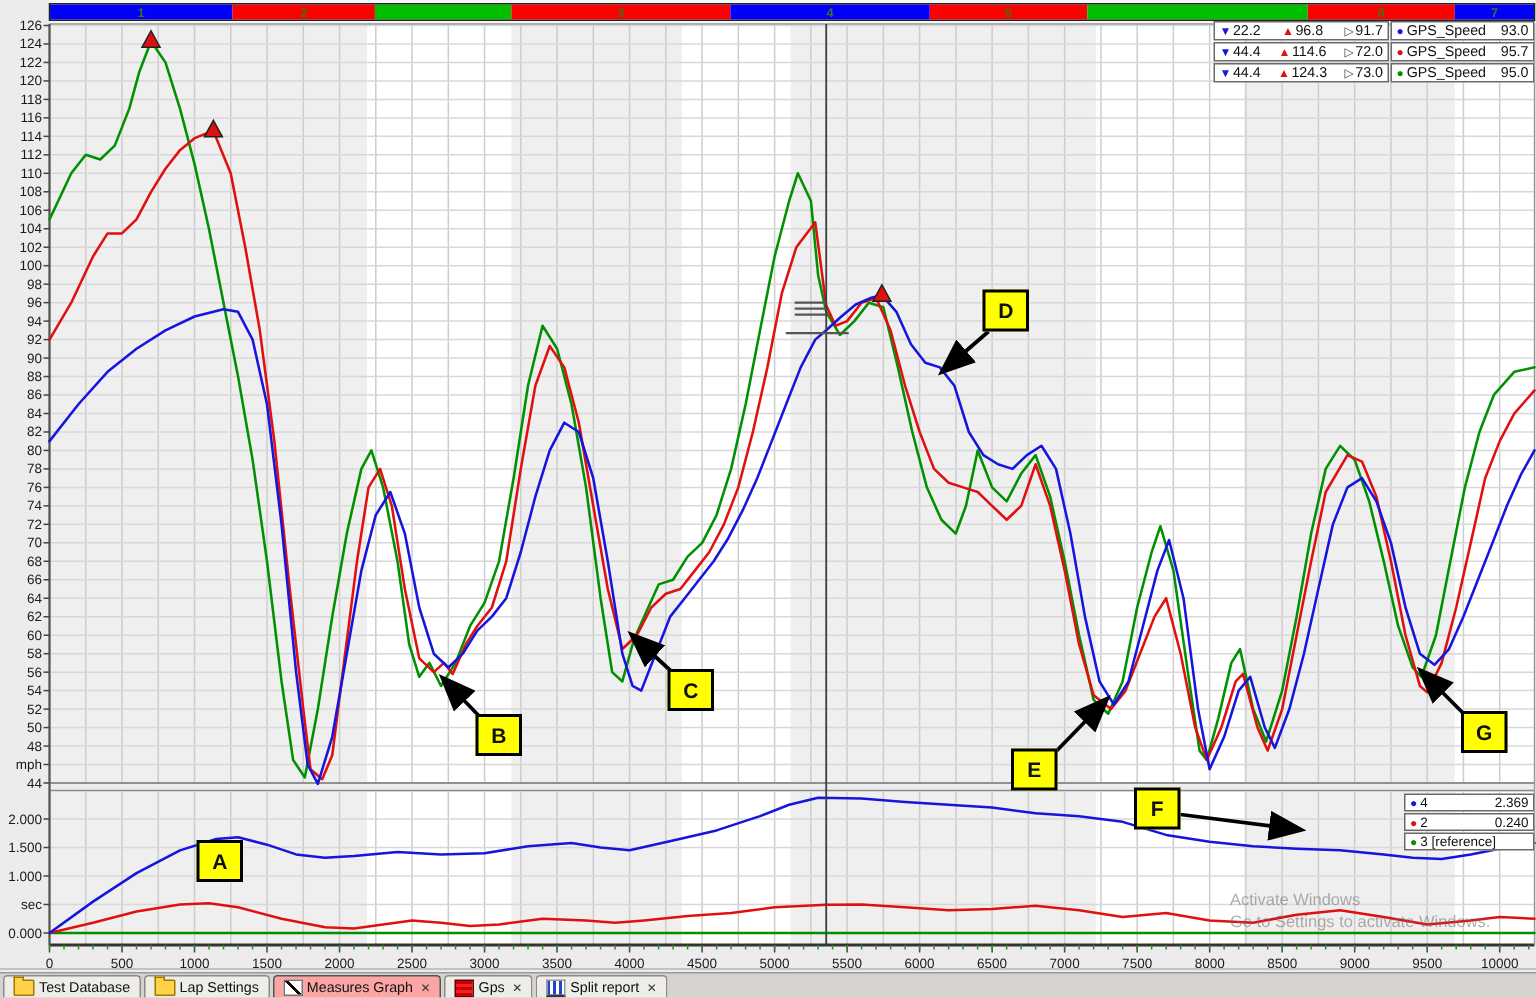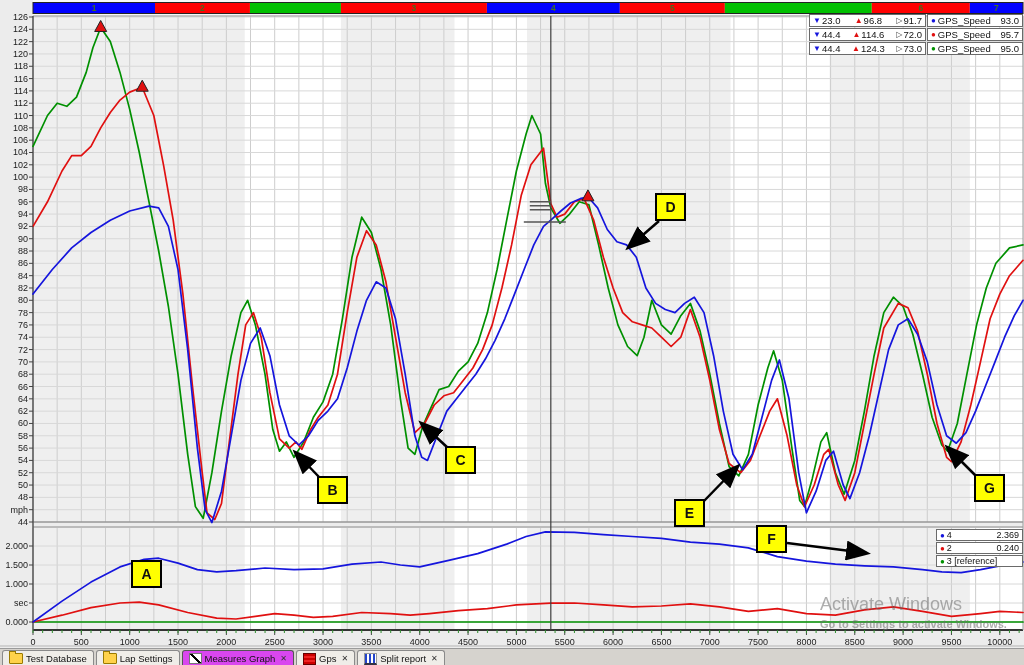--- a/index.html
+++ b/index.html
@@ -27,31 +27,31 @@
   .lg2-row{background:#fff;border:1px solid #6a6a6a;height:12px;display:flex;align-items:center;
            font-size:9px;padding:0 3px;margin-bottom:1px;box-sizing:border-box;}
 
   
   .anno{position:absolute;width:31px;height:28px;background:#ffff00;border:2px solid #000;
         display:flex;align-items:center;justify-content:center;font-size:14px;font-weight:bold;
         z-index:4;box-sizing:border-box;}
 
   
   #wm{left:820px;top:594px;color:rgba(110,110,110,0.55);z-index:2;}
-  #wm .l1{font-size:18px;}
-  #wm .l2{font-size:11px;margin-top:3px;font-weight:bold;}
+  #wm .l1{font-size:11px;}
+  #wm .l2{font-size:11px;margin-top:3px;}
 
   
   #tabbar{position:absolute;left:0;top:648px;width:1024px;height:17px;background:#d6d3ce;
           border-top:1px solid #9a9a9a;display:flex;align-items:flex-start;padding-left:2px;
           box-sizing:border-box;z-index:3;}
   .tab{display:flex;align-items:center;gap:3px;height:15px;margin-top:1px;margin-right:2px;
        padding:0 6px;background:#efede8;border:1px solid #8a8a8a;border-bottom:none;
        border-radius:3px 3px 0 0;font-size:9.5px;white-space:nowrap;cursor:default;}
-  .tab.active{background:#d946ef;border-color:#555;}
+  .tab.active{background:#fca5a5;border-color:#555;}
   .tclose{font-size:8px;color:#333;margin-left:2px;}
   .ticon{display:inline-block;flex:none;}
   .folder{width:12px;height:9px;background:#ffd24a;border:1px solid #9a7a00;border-radius:1px;position:relative;}
   .folder:before{content:"";position:absolute;left:-1px;top:-3px;width:5px;height:2px;
                  background:#ffd24a;border:1px solid #9a7a00;border-bottom:none;}
   .mgico{width:11px;height:9px;background:linear-gradient(45deg,transparent 44%,#000 44%,#000 58%,transparent 58%),#fff;
          border:1px solid #777;}
   .gico{width:11px;height:10px;background:repeating-linear-gradient(0deg,#c00 0 2px,#e22 2px 4px);
         border:1px solid #600;}
   .sico{width:11px;height:9px;background:repeating-linear-gradient(90deg,#2244cc 0 2px,#fff 2px 4px);
@@ -513,21 +513,21 @@
         <line x1="787" y1="543" x2="866" y2="553" stroke="#000" stroke-width="2.5" marker-end="url(#ah)"></line>
         <line x1="977" y1="477" x2="948" y2="448" stroke="#000" stroke-width="2.5" marker-end="url(#ah)"></line>
       </g>
     </svg>
 
   <div id="legend-upper" class="overlay">
     <div class="lg-row">
       <div class="lg-box lg-minmax">
         <span class="lg-cell">
             <span class="tri-min">▼</span>
-            <span>23.0</span>
+            <span>22.2</span>
           </span>
         <span class="lg-cell">
             <span class="tri-max">▲</span>
             <span>96.8</span>
           </span>
         <span class="lg-cell">
             <span class="tri-avg">▷</span>
             <span>91.7</span>
           </span>
       </div>

